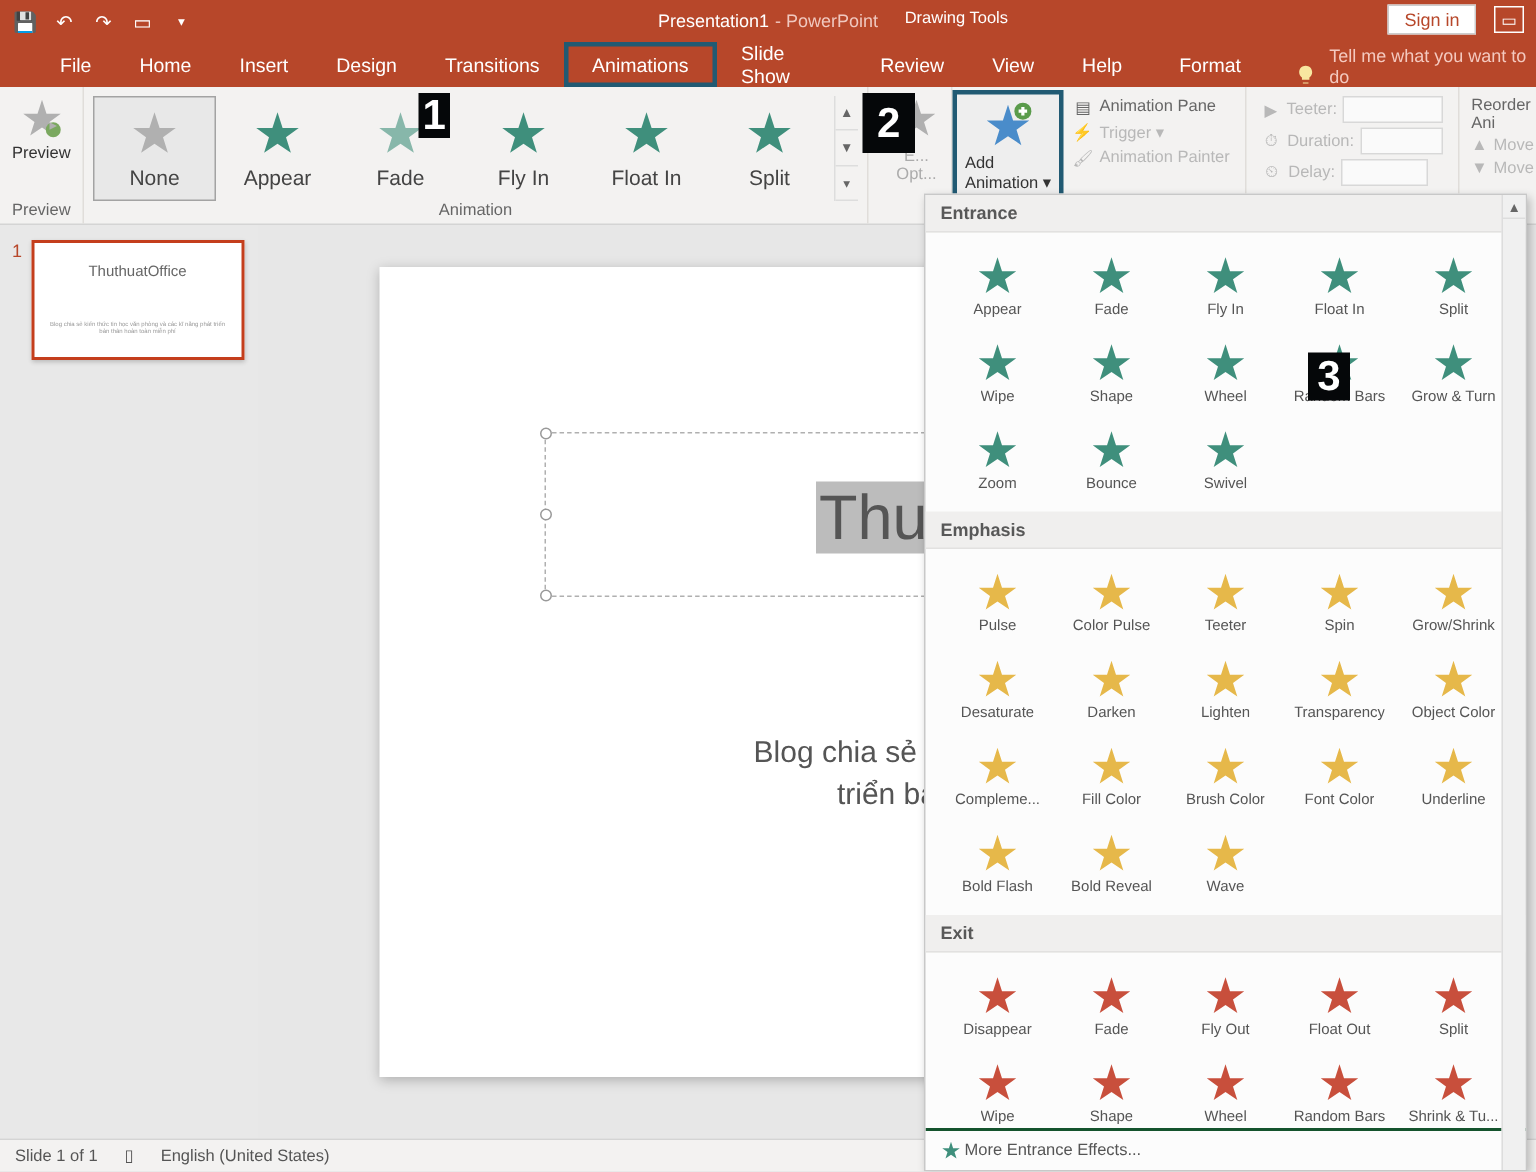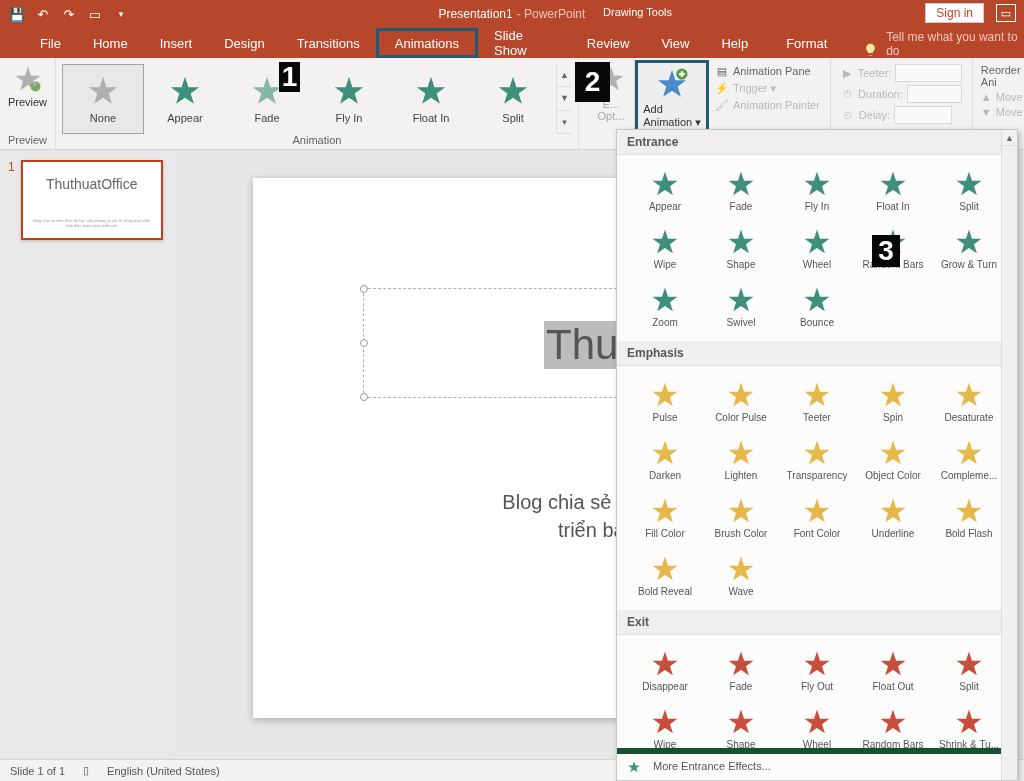--- a/index.html
+++ b/index.html
@@ -21,21 +21,21 @@
 .bulb{width:16px;height:16px;fill:#f8e7a0}
 .ribbon{height:92px;background:#f3f2f1;border-bottom:1px solid #d4d4d4;display:flex;position:relative}
 .rgroup{display:flex;flex-direction:column;border-right:1px solid #e0ddda;padding:2px 4px 0;position:relative}
 .rgroup-label{text-align:center;font-size:11px;color:#666;padding:2px 0 3px;position:absolute;bottom:0;left:0;right:0}
 .preview-btn{display:flex;flex-direction:column;align-items:center;padding:4px 8px;cursor:pointer}
 .preview-star{width:30px;height:30px;margin-bottom:2px}
 .anim-gallery{display:flex;gap:0;padding:4px 2px;position:relative}
 .anim-item{width:82px;height:70px;display:flex;flex-direction:column;align-items:center;justify-content:center;cursor:pointer;border:1px solid transparent}
 .anim-item.selected{border:1px solid #a3a3a3;background:#e8e8e8}
 .anim-star{width:34px;height:34px;margin-bottom:4px}
-.anim-label{font-size:11px;color:#444;text-align:center}
+.anim-label{font-size:14px;color:#444;text-align:center}
 .gallery-more{width:16px;display:flex;flex-direction:column;border-left:1px solid #ddd;margin-left:2px}
 .gallery-more div{flex:1;display:flex;align-items:center;justify-content:center;font-size:9px;color:#666;border-bottom:1px solid #ddd;cursor:pointer}
 .effopt{display:flex;flex-direction:column;align-items:center;padding:4px 6px;color:#ababab;width:56px}
 .addanim{width:74px;display:flex;flex-direction:column;align-items:center;padding:4px 2px;border:3px solid #215a73;cursor:pointer;background:#eee}
 .addanim-star{width:34px;height:34px;margin-bottom:2px}
 .addanim-label{font-size:11px;text-align:left;line-height:1.2}
 .adv-col{display:flex;flex-direction:column;padding:4px 6px;gap:3px;font-size:11px;color:#666}
 .adv-row{display:flex;align-items:center;gap:4px;white-space:nowrap}
 .adv-row.disabled{color:#b8b8b8}
 .timing-col{display:flex;flex-direction:column;padding:4px 6px;gap:3px;font-size:11px;color:#b8b8b8}
@@ -44,39 +44,39 @@
 .reorder-col{display:flex;flex-direction:column;padding:4px 4px;gap:3px;font-size:11px;color:#b8b8b8}
 .callout{position:absolute;background:#050709;color:#fff;font-size:28px;font-weight:700;display:flex;align-items:center;justify-content:center;z-index:50}
 .co1{left:279px;top:62px;width:21px;height:30px}
 .co2{left:575px;top:62px;width:35px;height:40px}
 .co3{left:872px;top:235px;width:28px;height:32px}
 .workspace{position:absolute;top:150px;left:0;right:0;bottom:22px;display:flex;background:#e7e7e7}
 .thumbs{width:172px;background:#e8e8e8;padding:10px 8px}
 .thumb-wrap{display:flex;gap:6px}
 .thumb-num{font-size:12px;color:#b7472a}
 .thumb{width:142px;height:80px;background:#fff;border:2px solid #c43e1c;box-shadow:0 1px 3px rgba(0,0,0,.2);padding:14px 8px;display:flex;flex-direction:column;align-items:center}
-.thumb-title{font-size:14px;color:#666;margin-bottom:26px}
+.thumb-title{font-size:10px;color:#666;margin-bottom:26px}
 .thumb-text{font-size:4px;color:#999;text-align:center;line-height:1.3}
 .canvas-area{flex:1;display:flex;align-items:flex-start;justify-content:center;padding:28px 0 0 30px;overflow:hidden}
 .slide{width:720px;height:540px;background:#fff;box-shadow:0 2px 8px rgba(0,0,0,.25);position:relative}
 .textbox{position:absolute;left:110px;top:110px;width:500px;height:110px;border:1px dashed #b0b0b0}
 .tb-handle{position:absolute;width:8px;height:8px;background:#fff;border:1px solid #999;border-radius:50%}
 .tbh-tl{left:-4px;top:-4px}.tbh-ml{left:-4px;top:50%;margin-top:-4px}.tbh-bl{left:-4px;bottom:-4px}
 .tb-text{position:absolute;left:180px;top:32px;font-size:42px;color:#555;background:#bcbcbc;padding:0 2px}
 .body-text{position:absolute;left:140px;top:310px;font-size:20px;color:#555;text-align:center;width:480px;line-height:1.4}
 .statusbar{position:absolute;bottom:0;left:0;right:0;height:22px;background:#f3f2f1;border-top:1px solid #d4d4d4;display:flex;align-items:center;padding:0 10px;gap:18px;font-size:11px;color:#555}
 .dropdown{position:absolute;left:616px;top:129px;width:402px;bottom:0;background:#fcfcfc;border:1px solid #c8c8c8;box-shadow:2px 2px 6px rgba(0,0,0,.25);z-index:40;overflow:hidden;display:flex;flex-direction:column}
 .dd-scroll{width:16px;position:absolute;right:0;top:0;bottom:0;background:#f0f0f0;border-left:1px solid #ddd}
 .dd-scroll-btn{height:16px;display:flex;align-items:center;justify-content:center;font-size:9px;color:#666;background:#f0f0f0;border-bottom:1px solid #ddd}
 .dd-section-head{padding:5px 10px;font-size:12px;font-weight:600;color:#585858;background:#f0efee;border-bottom:1px solid #e2e1e0}
 .dd-grid{display:flex;flex-wrap:wrap;padding:6px 4px 6px 10px;gap:0}
 .dd-item{width:76px;height:58px;display:flex;flex-direction:column;align-items:center;justify-content:center;cursor:pointer;position:relative}
 .dd-star{width:30px;height:30px;margin-bottom:2px}
 .dd-label{font-size:10px;color:#555;text-align:center;white-space:nowrap;overflow:hidden;text-overflow:ellipsis;max-width:72px}
-.dd-footer{padding:6px 10px;font-size:11px;color:#555;border-top:6px solid #14532d;display:flex;gap:12px}
+.dd-footer{padding:6px 10px;font-size:11px;color:#555;border-top:2px solid #14532d;display:flex;align-items:center;gap:2px}
 svg.star-none path{fill:#b0b0b0}
 svg.star-entrance path{fill:#3f8f7c}
 svg.star-emphasis path{fill:#e6b84a}
 svg.star-exit path{fill:#c84f3c}
 svg.star-add path{fill:#4a8cca}
 .ic{width:14px;height:14px;display:inline-flex;align-items:center;justify-content:center}
 </style>
 </head>
 <body>
 
@@ -348,27 +348,27 @@
         <div class="dd-item">
           <svg class="dd-star star-entrance" viewBox="0 0 24 24">
             <path d="M12 2l2.4 7.4H22l-6 4.4 2.3 7.2L12 16.8 5.7 21l2.3-7.2-6-4.4h7.6z"></path>
           </svg>
           <span class="dd-label">Zoom</span>
         </div>
         <div class="dd-item">
           <svg class="dd-star star-entrance" viewBox="0 0 24 24">
             <path d="M12 2l2.4 7.4H22l-6 4.4 2.3 7.2L12 16.8 5.7 21l2.3-7.2-6-4.4h7.6z"></path>
           </svg>
+          <span class="dd-label">Bounce</span>
+        </div>
+        <div class="dd-item">
+          <svg class="dd-star star-entrance" viewBox="0 0 24 24">
+            <path d="M12 2l2.4 7.4H22l-6 4.4 2.3 7.2L12 16.8 5.7 21l2.3-7.2-6-4.4h7.6z"></path>
+          </svg>
           <span class="dd-label">Swivel</span>
-        </div>
-        <div class="dd-item">
-          <svg class="dd-star star-entrance" viewBox="0 0 24 24">
-            <path d="M12 2l2.4 7.4H22l-6 4.4 2.3 7.2L12 16.8 5.7 21l2.3-7.2-6-4.4h7.6z"></path>
-          </svg>
-          <span class="dd-label">Bounce</span>
         </div>
       </div>
       <div class="dd-section-head">Emphasis</div>
       <div class="dd-grid">
         <div class="dd-item">
           <svg class="dd-star star-emphasis" viewBox="0 0 24 24">
             <path d="M12 2l2.4 7.4H22l-6 4.4 2.3 7.2L12 16.8 5.7 21l2.3-7.2-6-4.4h7.6z"></path>
           </svg>
           <span class="dd-label">Pulse</span>
         </div>
@@ -382,20 +382,26 @@
           <svg class="dd-star star-emphasis" viewBox="0 0 24 24">
             <path d="M12 2l2.4 7.4H22l-6 4.4 2.3 7.2L12 16.8 5.7 21l2.3-7.2-6-4.4h7.6z"></path>
           </svg>
           <span class="dd-label">Teeter</span>
         </div>
         <div class="dd-item">
           <svg class="dd-star star-emphasis" viewBox="0 0 24 24">
             <path d="M12 2l2.4 7.4H22l-6 4.4 2.3 7.2L12 16.8 5.7 21l2.3-7.2-6-4.4h7.6z"></path>
           </svg>
           <span class="dd-label">Spin</span>
+        </div>
+        <div class="dd-item">
+          <svg class="dd-star star-emphasis" viewBox="0 0 24 24">
+            <path d="M12 2l2.4 7.4H22l-6 4.4 2.3 7.2L12 16.8 5.7 21l2.3-7.2-6-4.4h7.6z"></path>
+          </svg>
+          <span class="dd-label">Grow/Shrink</span>
         </div>
         <div class="dd-item">
           <svg class="dd-star star-emphasis" viewBox="0 0 24 24">
             <path d="M12 2l2.4 7.4H22l-6 4.4 2.3 7.2L12 16.8 5.7 21l2.3-7.2-6-4.4h7.6z"></path>
           </svg>
           <span class="dd-label">Desaturate</span>
         </div>
         <div class="dd-item">
           <svg class="dd-star star-emphasis" viewBox="0 0 24 24">
             <path d="M12 2l2.4 7.4H22l-6 4.4 2.3 7.2L12 16.8 5.7 21l2.3-7.2-6-4.4h7.6z"></path>

